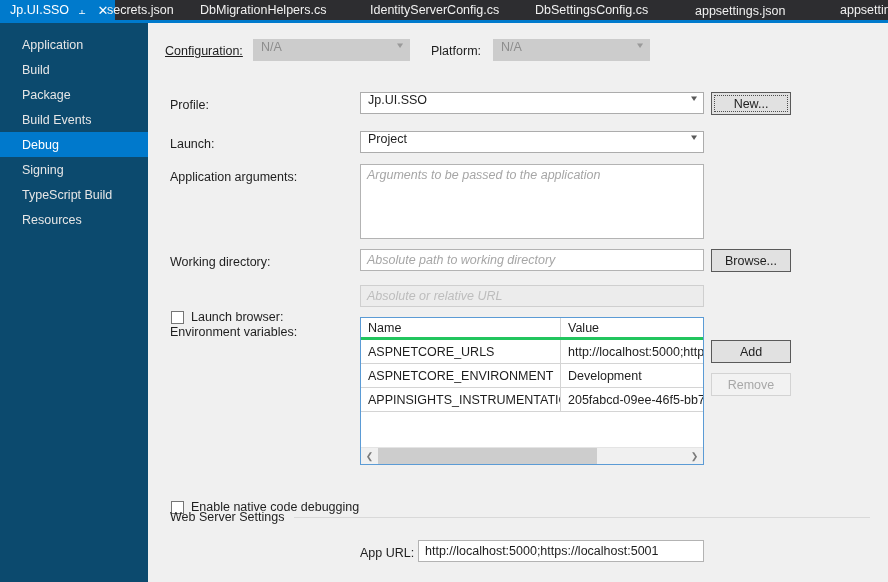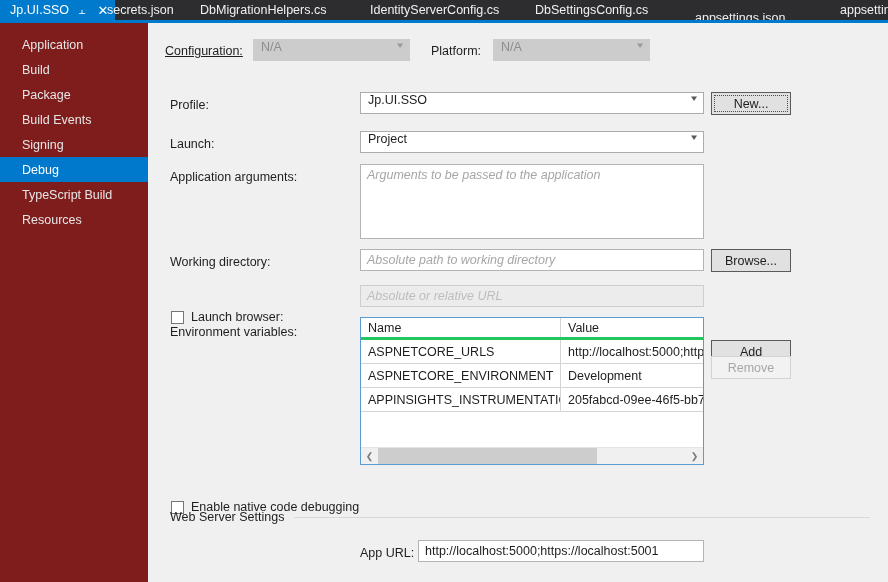--- a/index.html
+++ b/index.html
@@ -48,21 +48,21 @@
   #tabstrip-underline {
     position: absolute; left: 0; top: 20px;
     width: 888px; height: 3px;
     background: #007acc;
   }
 
   
   #sidebar {
     position: absolute; left: 0; top: 23px;
     width: 148px; height: 559px;
-    background: #7f1d1d;
+    background: #0c4a6e;
   }
   .side-item {
     position: relative;
     height: 25px;
     display: flex; align-items: center;
     padding-left: 22px;
     color: #e6e6e6;
     font-size: 12.5px;
     white-space: nowrap;
   }
@@ -222,48 +222,48 @@
     </div>
     <div class="tab" style="margin-left: 0px; position: absolute; left: 190px; top: 0px;">
       <span class="tab-label">DbMigrationHelpers.cs</span>
     </div>
     <div class="tab" style="margin-left: 0px; position: absolute; left: 360px; top: 0px;">
       <span class="tab-label">IdentityServerConfig.cs</span>
     </div>
     <div class="tab" style="margin-left: 0px; position: absolute; left: 525px; top: 0px;">
       <span class="tab-label">DbSettingsConfig.cs</span>
     </div>
-    <div class="tab" style="margin-left: 0px; position: absolute; left: 685px; top: 8px;">
+    <div class="tab" style="margin-left: 0px; position: absolute; left: 685px; top: 1px;">
       <span class="tab-label">appsettings.json</span>
     </div>
     <div class="tab" style="margin-left: 0px; position: absolute; left: 830px; top: 0px;">
       <span class="tab-label">appsettings</span>
     </div>
   </div>
 <div id="tabstrip-underline"></div>
 
 <div id="sidebar" style="padding-top: 9px;">
     <div class="side-item">
       <span>Application</span>
     </div>
     <div class="side-item">
       <span>Build</span>
     </div>
     <div class="side-item">
       <span>Package</span>
     </div>
     <div class="side-item">
       <span>Build Events</span>
-    </div>
-    <div class="side-item">
-      <span>Signing</span>
     </div>
     <div class="side-item selected">
       <span>Debug</span>
       <span class="side-arrow"></span>
+    </div>
+    <div class="side-item">
+      <span>Signing</span>
     </div>
     <div class="side-item">
       <span>TypeScript Build</span>
     </div>
     <div class="side-item">
       <span>Resources</span>
     </div>
   </div>
 
 <div id="main">
@@ -336,21 +336,21 @@
       <span class="sb-track">
         <span class="sb-thumb"></span>
       </span>
       <span class="sb-arrow">❯</span>
     </div>
   </div>
 
   <div class="btn strong" style="left:563px; top:317px; width:80px; height:23px;">
     <span>Add</span>
   </div>
-  <div class="btn disabled" style="left:563px; top:333px; width:80px; height:23px;">
+  <div class="btn disabled" style="left:563px; top:350px; width:80px; height:23px;">
     <span>Remove</span>
   </div>
 
   <div class="cbrow" style="left:23px; top:477px;">
     <span class="cbbox"></span>
     <span class="cblabel">Enable native code debugging</span>
   </div>
 
   <div class="sect" style="left:22px; top:487px; width:700px;">
     <span class="sect-title">Web Server Settings</span>

